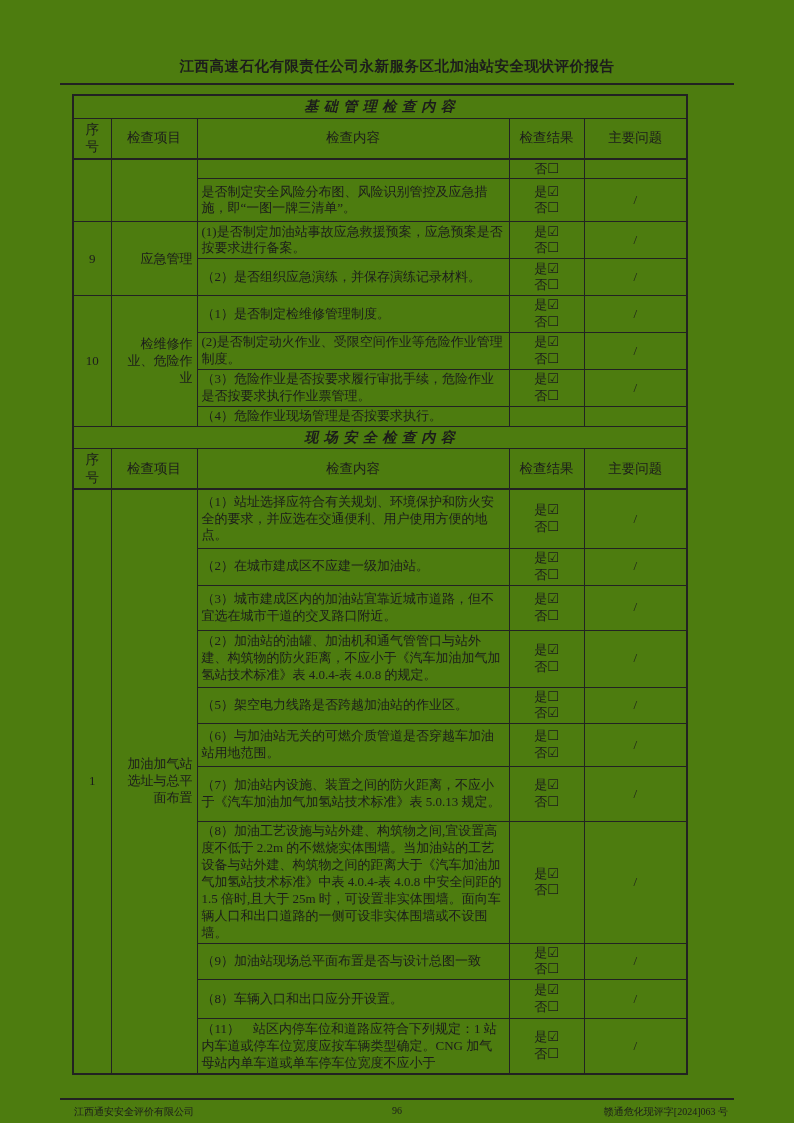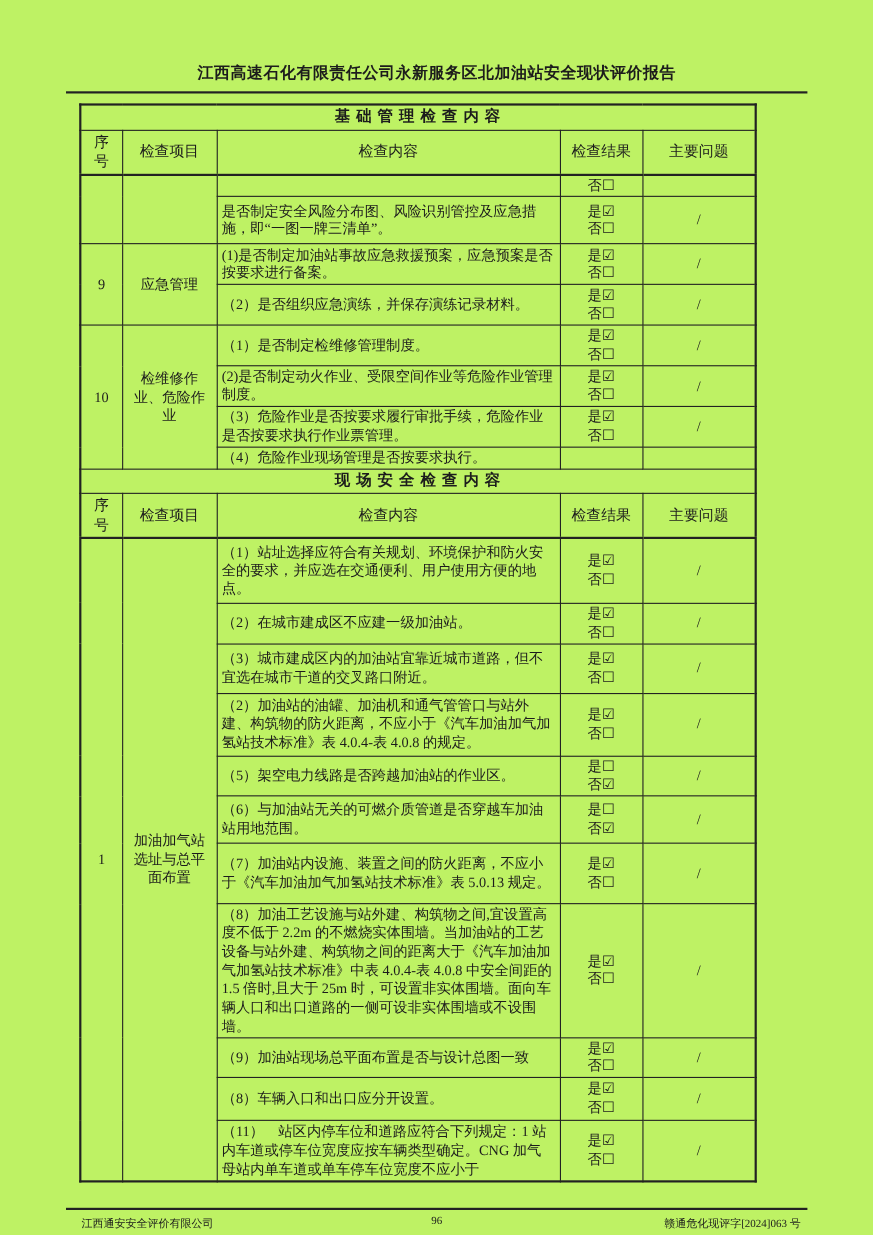--- a/index.html
+++ b/index.html
@@ -1,29 +1,29 @@
 <!DOCTYPE html>
 <html><head>
 <meta charset="utf-8">
 <style>
   html,body{margin:0;padding:0;background:#e8e8e8;}
-  .page{position:relative;width:794px;height:1123px;background:#bef264;overflow:hidden;
+  .page{position:relative;width:794px;height:1123px;background:#4d7c0f;overflow:hidden;
         font-family:"Liberation Serif","DejaVu Serif","DejaVu Sans",serif;color:#1c1c1c;}
   .doc-title{position:absolute;top:57px;left:60px;width:674px;text-align:center;
              font-weight:bold;font-size:14.5px;letter-spacing:0.5px;white-space:nowrap;}
   .head-rule{position:absolute;top:83px;left:60px;width:674px;height:0;border-top:2px solid #222;}
   table.check-table{position:absolute;top:94px;left:72px;width:614px;border-collapse:collapse;
         table-layout:fixed;border:2px solid #222;font-size:13px;}
   .check-table td{border:1px solid #222;vertical-align:middle;padding:1px 4px;line-height:1.3;
         overflow:hidden;word-break:break-all;}
-  .sec-title{text-align:center;font-weight:bold;font-size:14px;letter-spacing:1px;padding:1px 2px;}
+  .sec-title{text-align:center;font-weight:bold;font-size:14px;letter-spacing:1px;padding:1px 2px;font-style:italic;}
   tr.head-row td{text-align:center;border-bottom:2px solid #222;font-size:13.5px;padding:2px;}
   .pre{white-space:pre-line;}
   .seq{text-align:center;padding:1px 2px;}
-  .item{text-align:center;padding:1px 3px;}
+  .item{text-align:right;padding:1px 3px;}
   .content{text-align:left;padding:1px 6px;font-family:Liberation Serif, serif;}
   .result{text-align:center;white-space:pre-line;padding:0 1px;font-size:13px;}
   .issue{text-align:center;}
   .doc-footer{position:absolute;top:1098px;left:60px;width:674px;height:30px;
         border-top:2px solid #222;font-size:10px;}
   .footer-company{position:absolute;left:14px;top:5px;}
   .footer-page{position:absolute;left:50%;transform:translateX(-50%);top:5px;text-align:right;}
   .footer-doc{position:absolute;right:6px;top:5px;}
 </style>
 </head>

